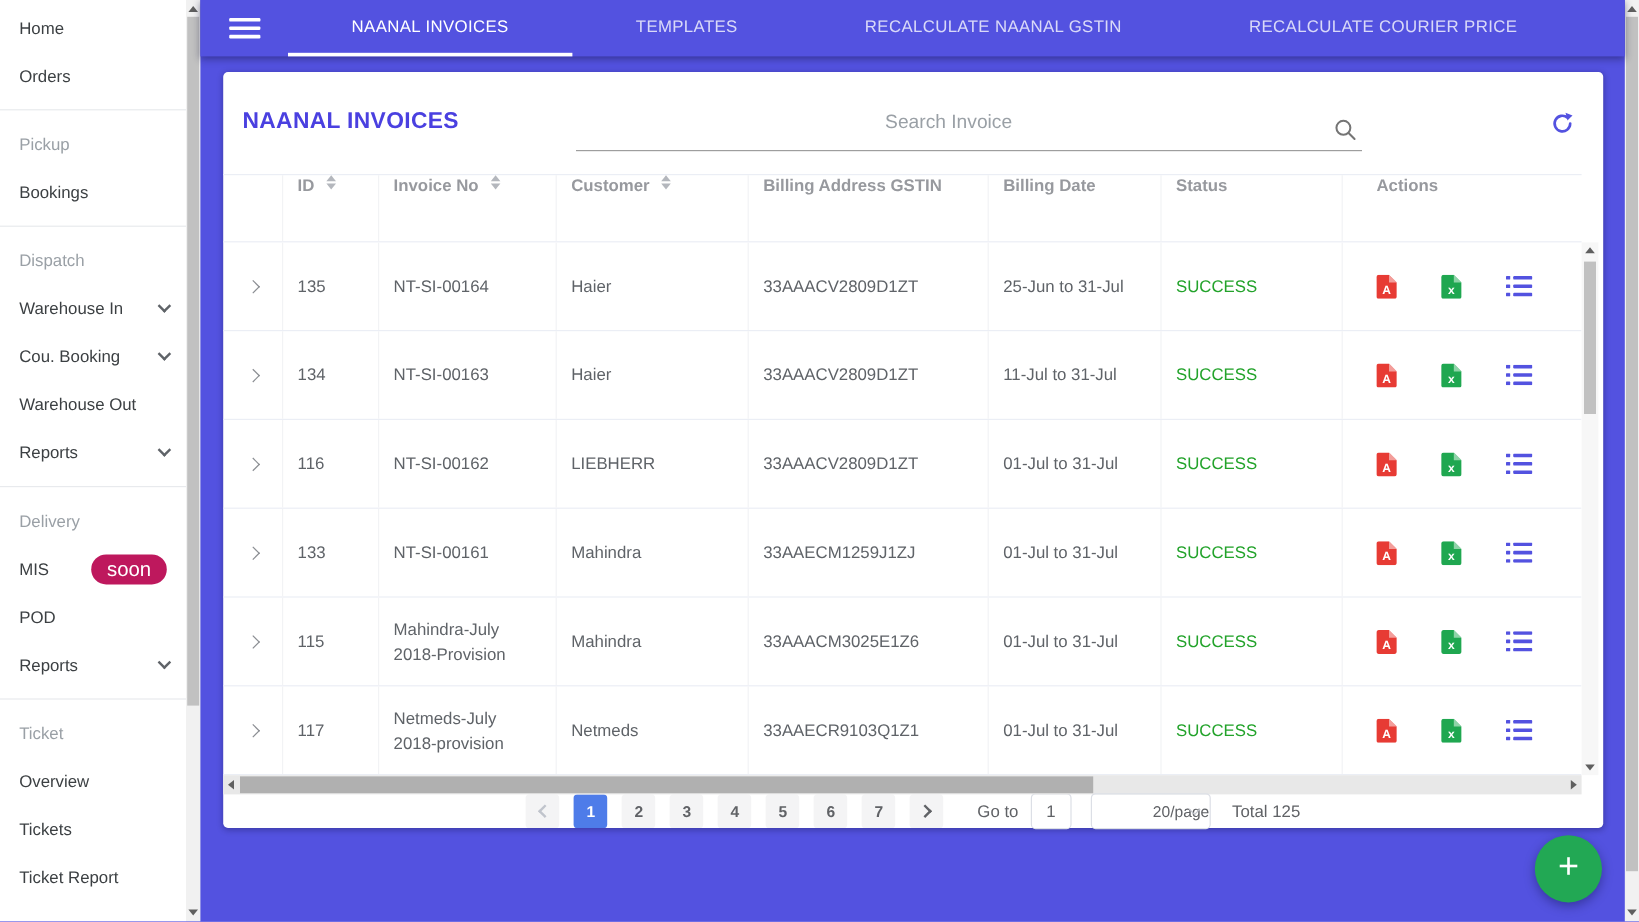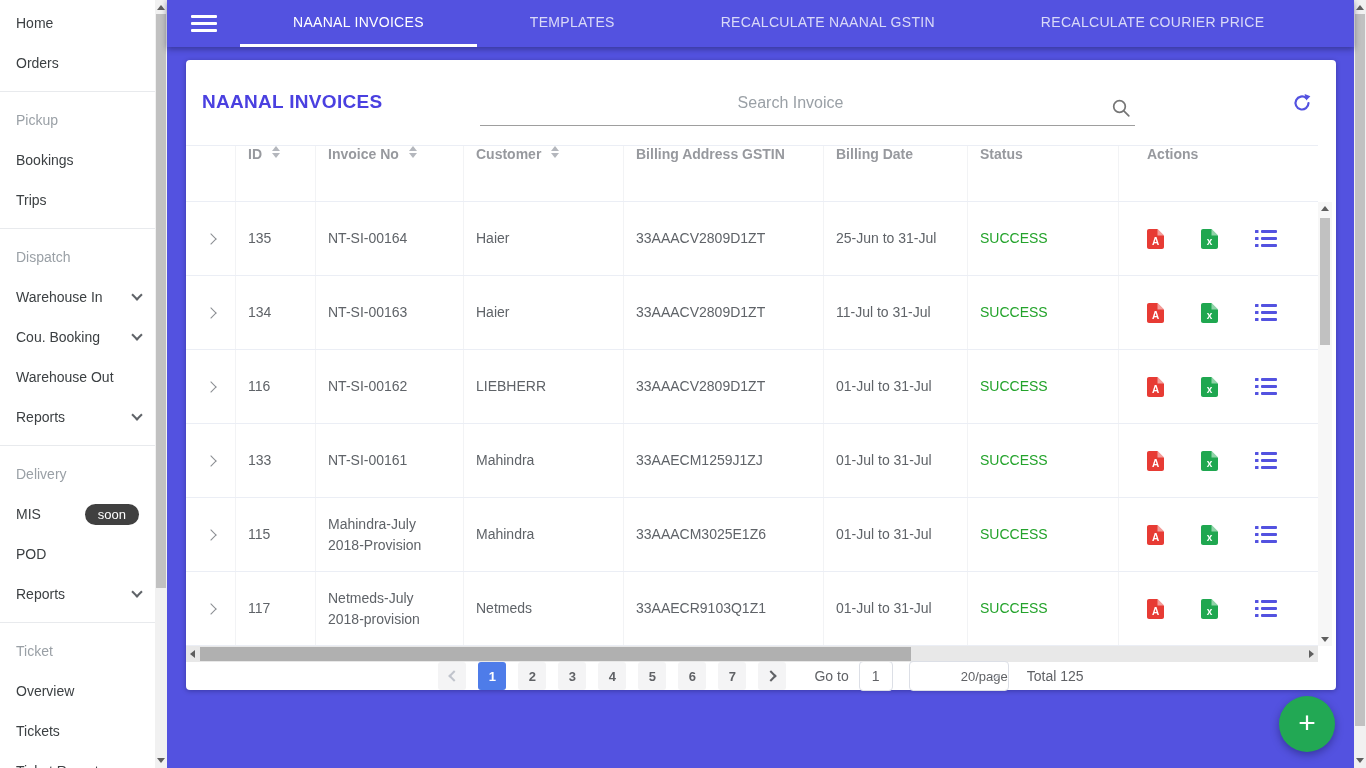--- a/index.html
+++ b/index.html
@@ -4,21 +4,21 @@
 <style>
   *{margin:0;padding:0;box-sizing:border-box;}
   html,body{width:1366px;height:768px;overflow:hidden;font-family:"Liberation Sans","DejaVu Sans",sans-serif;background:#5352e0;}
   .app{position:relative;width:1366px;height:768px;display:flex;}
 
   
   .sidebar{width:155px;height:768px;background:#fff;padding-top:3px;flex:none;overflow:hidden;}
   .side-item{height:40px;display:flex;align-items:center;padding:0 14px 0 16px;font-size:14px;font-weight:500;color:#3c4043;cursor:pointer;white-space:nowrap;}
   .side-section{height:40px;display:flex;align-items:center;padding:0 16px;font-size:14px;color:#9aa0a6;font-weight:500;}
   .side-divider{border-top:1px solid #e8eaed;margin:8px 0;}
-  .badge-soon{margin-left:auto;margin-right:2px;background:#404040;color:#fff;font-size:13px;font-weight:500;padding:4px 13px;border-radius:14px;line-height:1;}
+  .badge-soon{margin-left:auto;margin-right:2px;background:#be185d;color:#fff;font-size:17px;font-weight:500;padding:4px 13px;border-radius:14px;line-height:1;}
   .chev-down{margin-left:auto;width:8px;height:8px;border-right:2px solid #5f6368;border-bottom:2px solid #5f6368;transform:rotate(45deg);margin-top:-4px;}
 
   
   .scrollbar{flex:none;position:relative;background:#f1f1f1;}
   .sb-v{width:12px;height:768px;}
   .sb-thumb-v{position:absolute;left:1px;right:1px;background:#c1c1c1;}
   .tri{width:0;height:0;position:absolute;}
   .tri-up{border-left:4px solid transparent;border-right:4px solid transparent;border-bottom:5px solid #5f5f5f;left:2px;top:5px;}
   .tri-down{border-left:4px solid transparent;border-right:4px solid transparent;border-top:5px solid #5f5f5f;left:2px;bottom:5px;}
 
@@ -107,23 +107,20 @@
     <div class="side-item">
         <span>Orders</span>
       </div>
     <div class="side-divider"></div>
     <div class="side-section">
         <span>Pickup</span>
       </div>
     <div class="side-item">
         <span>Bookings</span>
       </div>
-    <div class="side-item">
-        <span>Trips</span>
-      </div>
     <div class="side-divider"></div>
     <div class="side-section">
         <span>Dispatch</span>
       </div>
     <div class="side-item">
         <span>Warehouse In</span>
         <i class="chev-down"></i>
       </div>
     <div class="side-item">
         <span>Cou. Booking</span>

